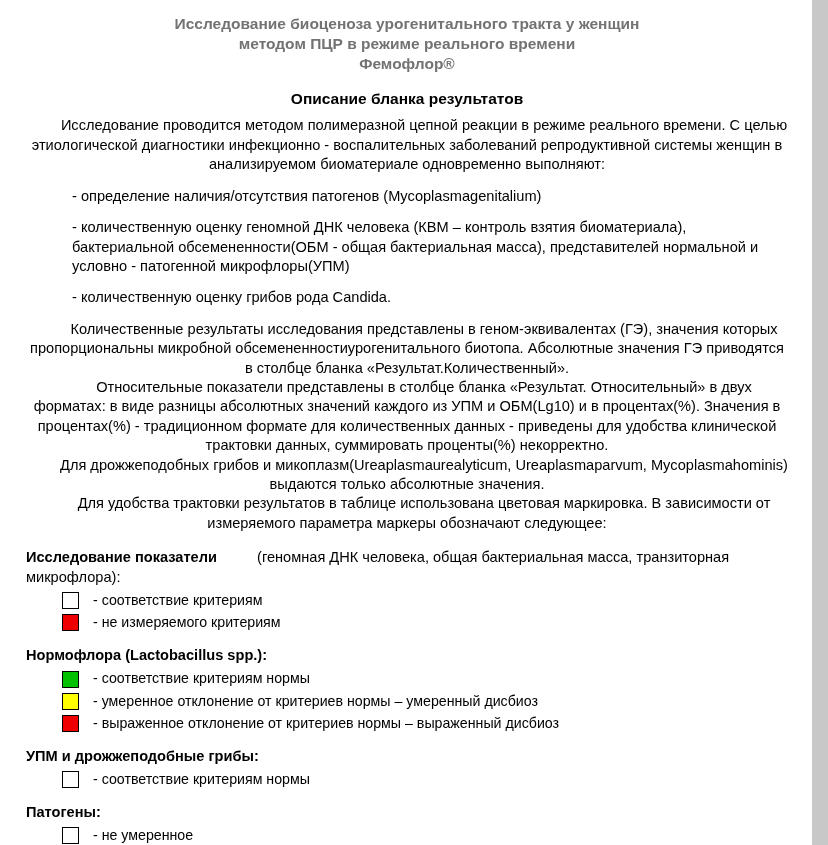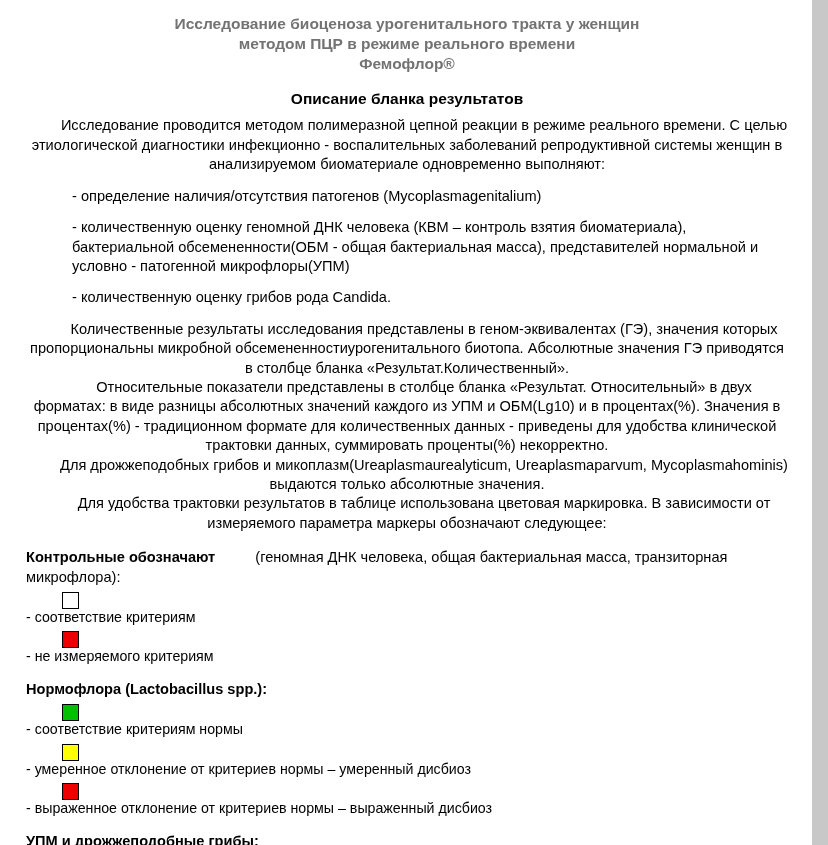--- a/index.html
+++ b/index.html
@@ -69,24 +69,24 @@
     line-height: 1.33;
   }
   .section-head .normal { font-weight: normal; margin-left: 36px; }
   .legend {
     margin: 0;
     padding: 0;
     list-style: none;
   }
   .legend li {
     display: flex;
+    align-items: center;
     margin: 5px 0 5px 0;
     font-size: 14.2px;
     line-height: 1.2;
-    flex-direction: column;
   }
   .swatch {
     width: 17px;
     height: 17px;
     border: 1.6px solid #000;
     margin-left: 36px;
     margin-right: 14px;
     flex: 0 0 auto;
     box-sizing: border-box;
   }
@@ -110,21 +110,21 @@
   <p class="body indent">Исследование проводится методом полимеразной цепной реакции в режиме реального времени. С целью этиологической диагностики инфекционно - воспалительных заболеваний репродуктивной системы женщин в анализируемом биоматериале одновременно выполняют:</p>
   <p class="sub">- определение наличия/отсутствия патогенов (Mycoplasmagenitalium)</p>
   <p class="sub">- количественную оценку геномной ДНК человека (КВМ – контроль взятия биоматериала), бактериальной обсемененности(ОБМ - общая бактериальная масса), представителей нормальной и условно - патогенной микрофлоры(УПМ)</p>
   <p class="sub">- количественную оценку грибов рода Candida.</p>
   <p class="body indent">Количественные результаты исследования представлены в геном-эквивалентах (ГЭ), значения которых пропорциональны микробной обсемененностиурогенитального биотопа. Абсолютные значения ГЭ приводятся в столбце бланка «Результат.Количественный».</p>
   <p class="body indent">Относительные показатели представлены в столбце бланка «Результат. Относительный» в двух форматах: в виде разницы абсолютных значений каждого из УПМ и ОБМ(Lg10) и в процентах(%). Значения в процентах(%) - традиционном формате для количественных данных - приведены для удобства клинической трактовки данных, суммировать проценты(%) некорректно.</p>
   <p class="body indent">Для дрожжеподобных грибов и микоплазм(Ureaplasmaurealyticum, Ureaplasmaparvum, Mycoplasmahominis) выдаются только абсолютные значения.</p>
   <p class="body indent">Для удобства трактовки результатов в таблице использована цветовая маркировка. В зависимости от измеряемого параметра маркеры обозначают следующее:</p>
 
   <div class="section-head">
-    <span>Контрольные обозначают</span><span class="normal"> (геномная ДНК человека, общая бактериальная масса, транзиторная микрофлора):</span>
+    <span>Исследование показатели</span><span class="normal"> (геномная ДНК человека, общая бактериальная масса, транзиторная микрофлора):</span>
   </div>
   <ul class="legend">
     <li>
       <span class="swatch" style="background:#ffffff"></span>
       <span class="legend-text">- соответствие критериям</span>
     </li>
     <li>
       <span class="swatch" style="background:#ee0000"></span>
       <span class="legend-text">- не измеряемого критериям</span>
     </li>

